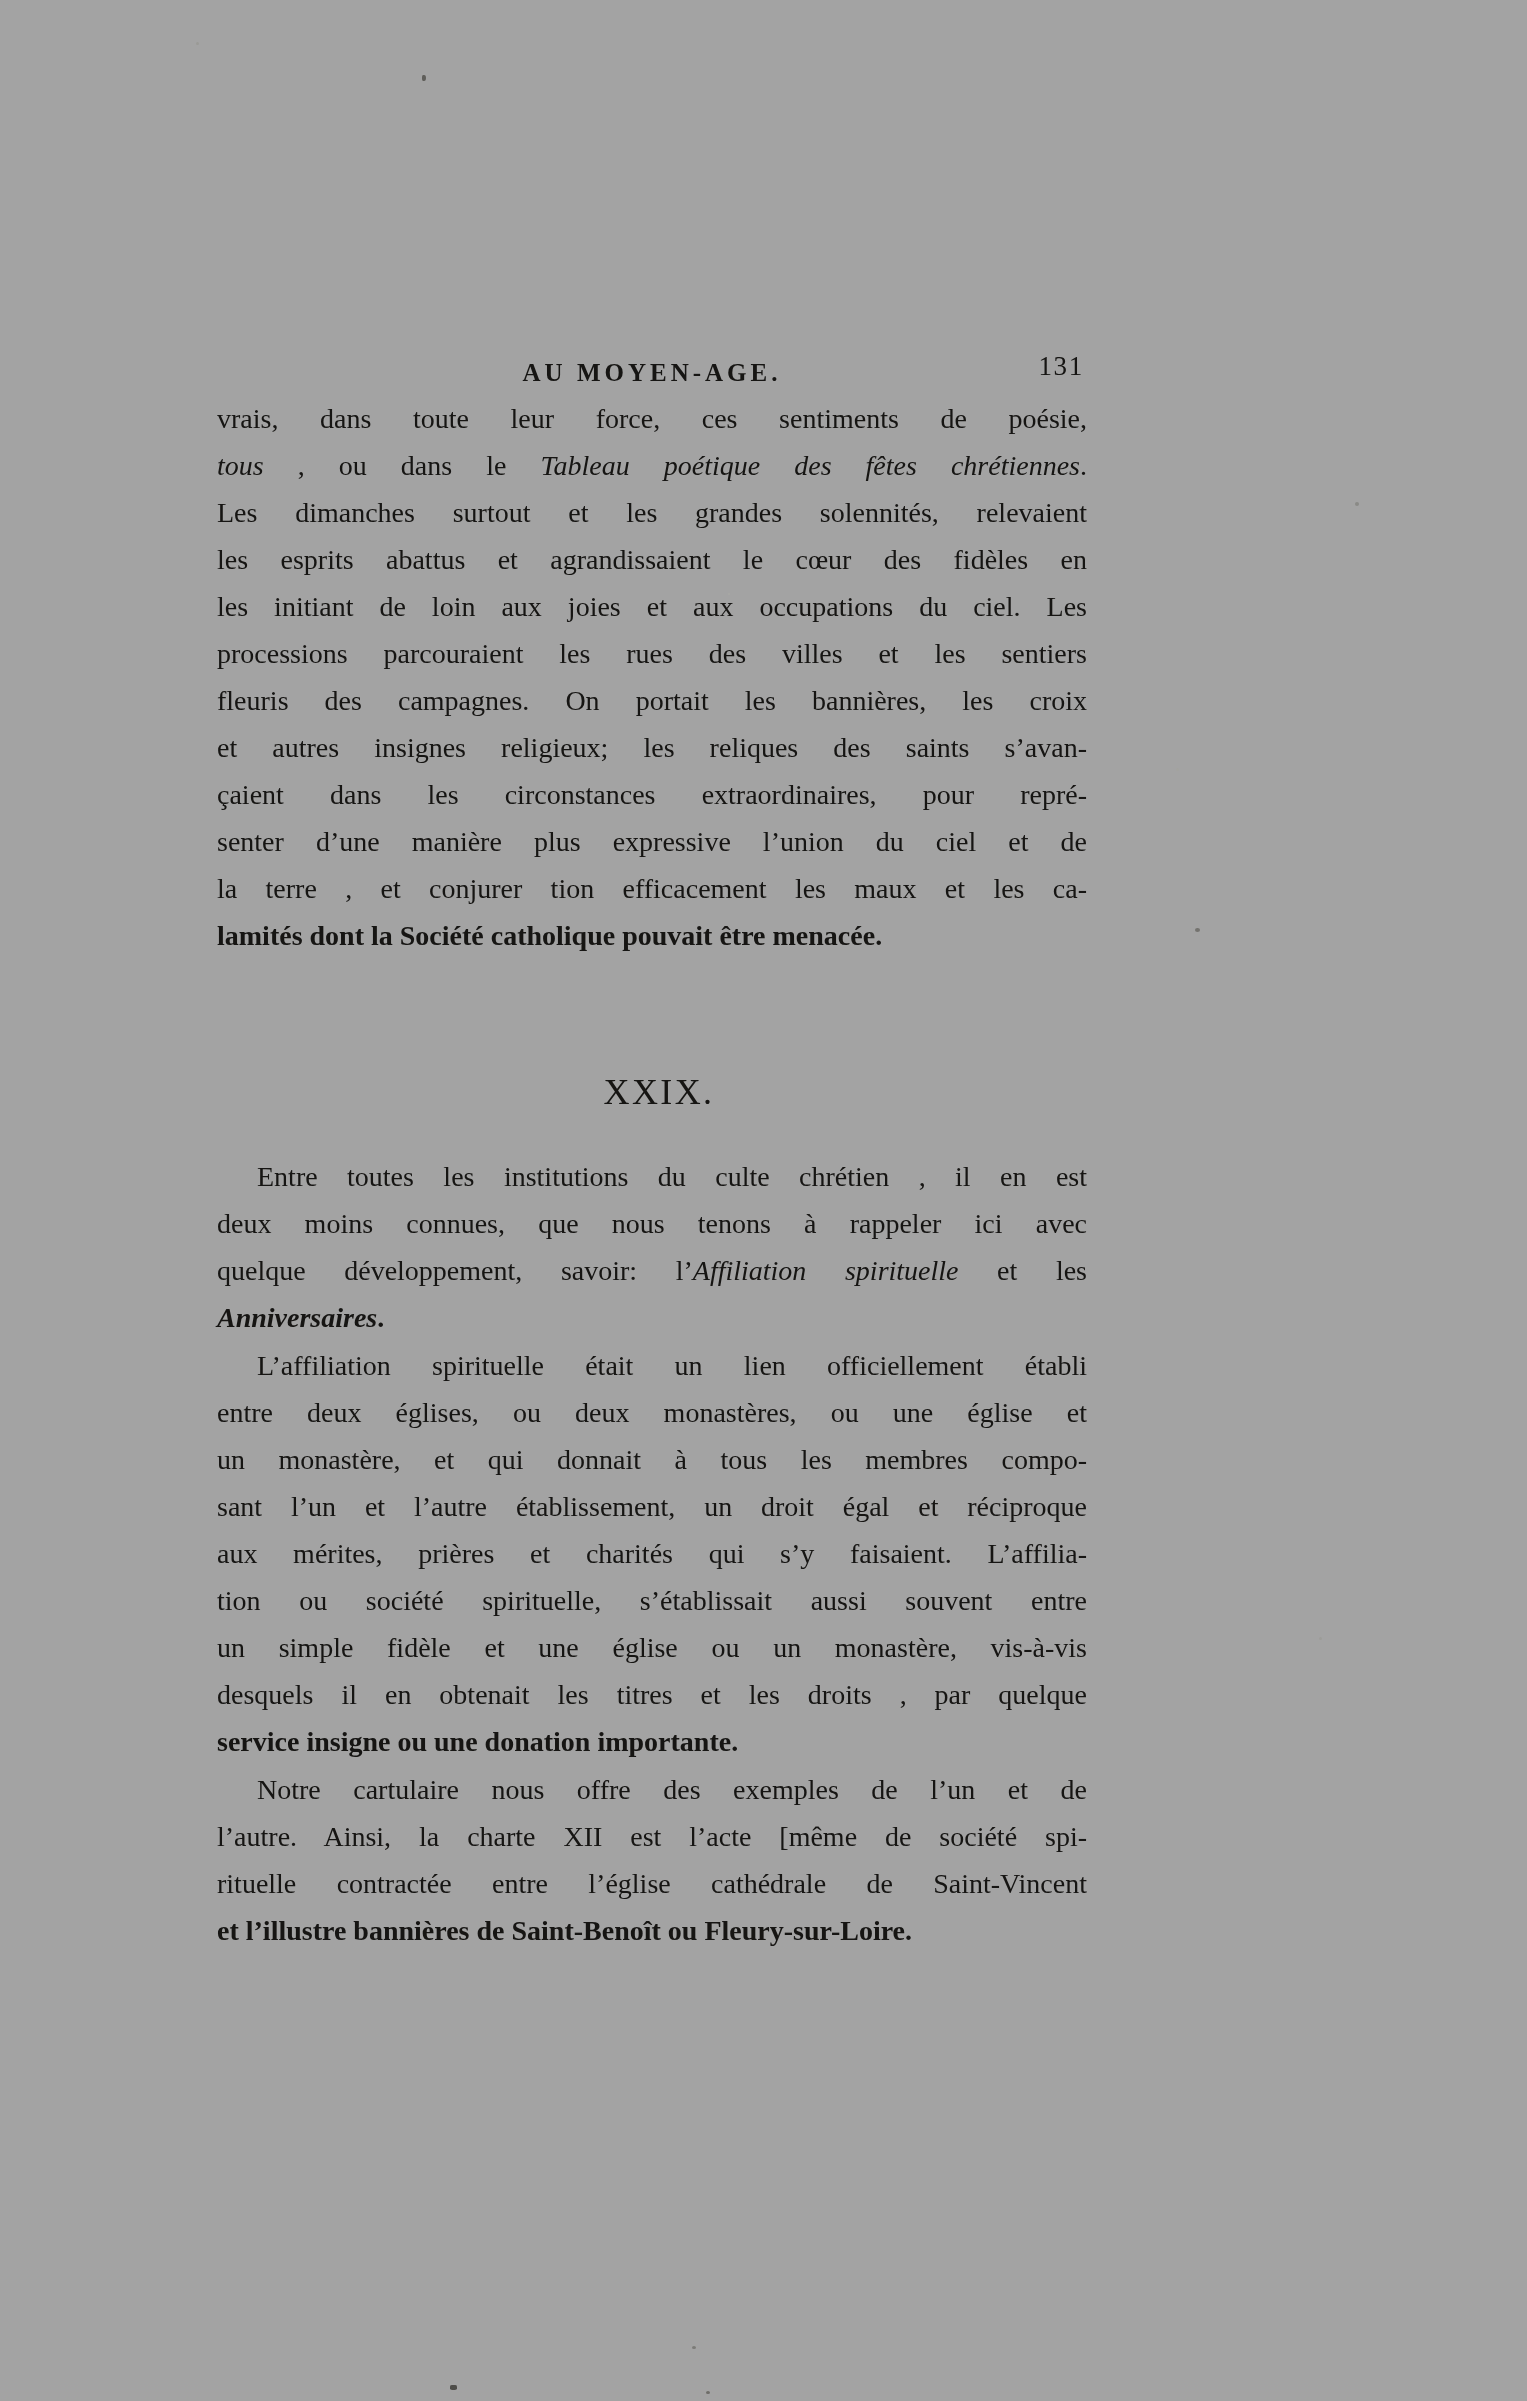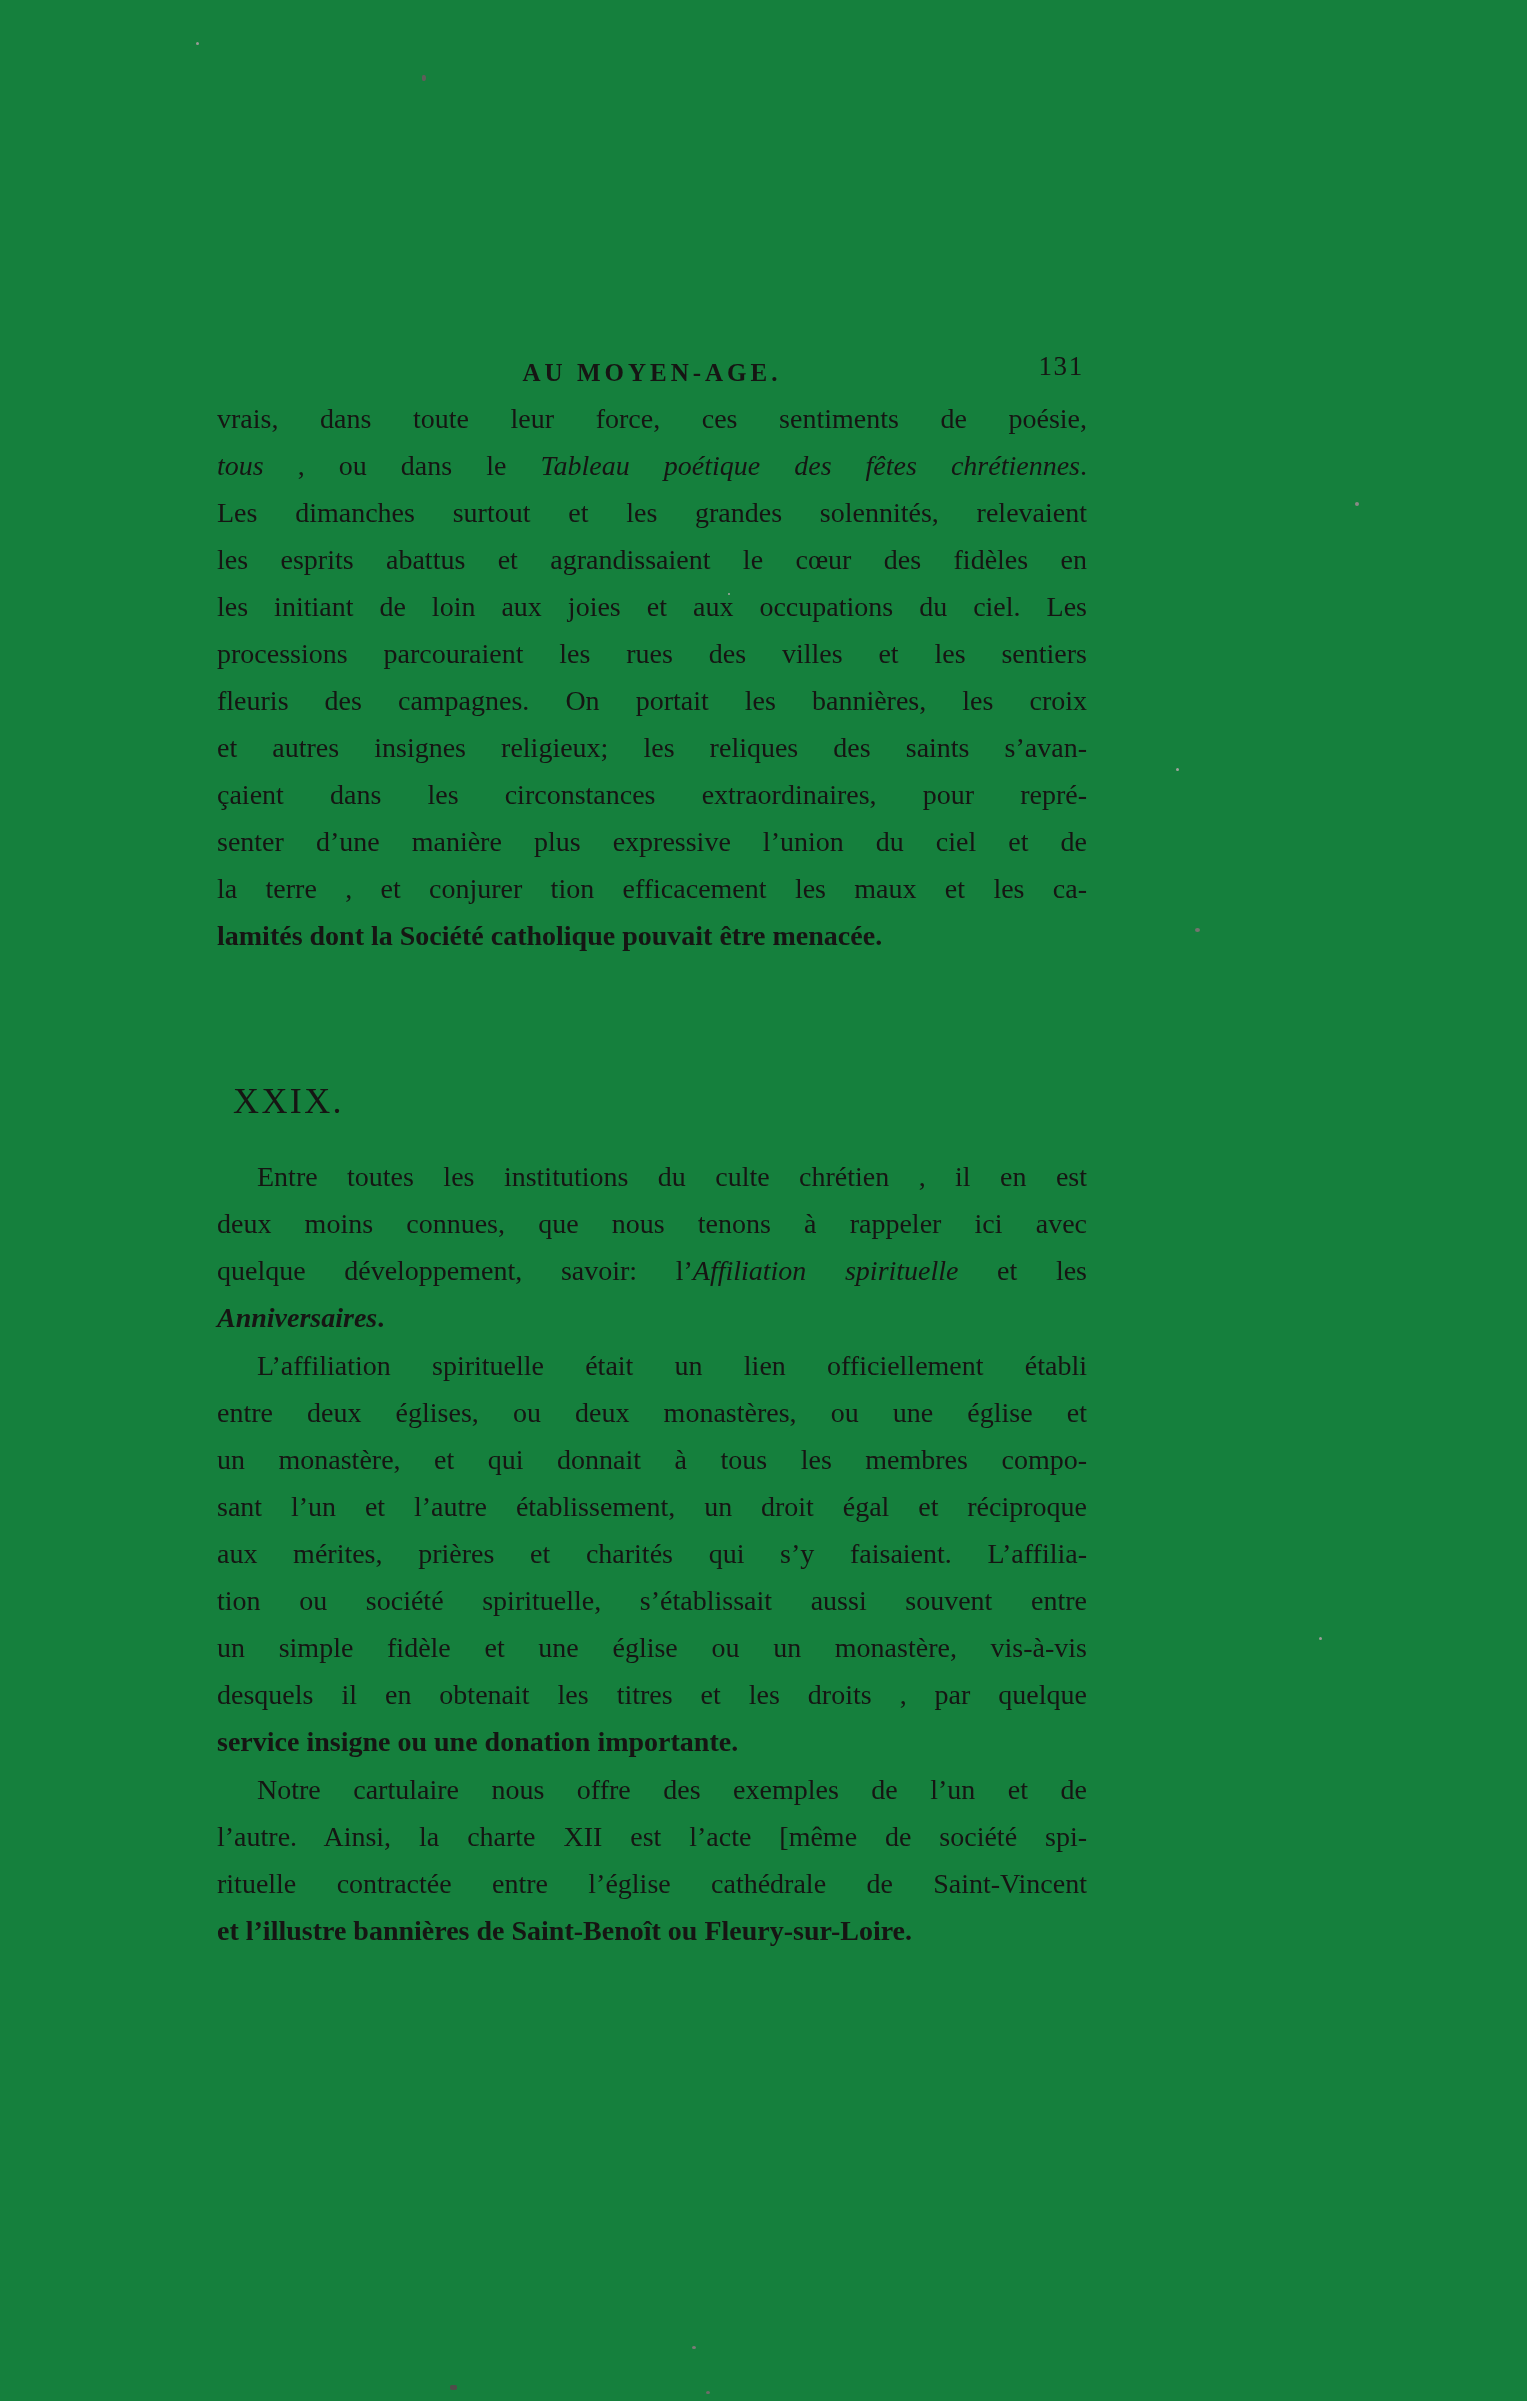--- a/index.html
+++ b/index.html
@@ -4,21 +4,21 @@
 <style>
   html, body {
     margin: 0;
     padding: 0;
     background: #fdfdfb;
   }
   .page {
     position: relative;
     width: 1528px;
     height: 2401px;
-    background: #15803d;
+    background: #a3a3a3;
     overflow: hidden;
     font-family: "Liberation Serif", "DejaVu Serif", serif;
     color: #161513;
   }
   
   .running-header {
     position: absolute;
     top: 351px;
     left: 217px;
     width: 870px;
@@ -63,21 +63,22 @@
   }
   .it {
     font-style: italic;
   }
   .para1 { top: 395px; }
   .section-heading {
     position: absolute;
     top: 1064px;
     left: 217px;
     width: 870px;
-    margin: 16px;
+    margin: 7px;
+    text-align: center;
     font-size: 36px;
     font-weight: normal;
     letter-spacing: 2.4px;
   }
   .para2 { top: 1153px; }
   .para3 { top: 1342px; }
   .para4 { top: 1766px; }
 
   
   .speck {

